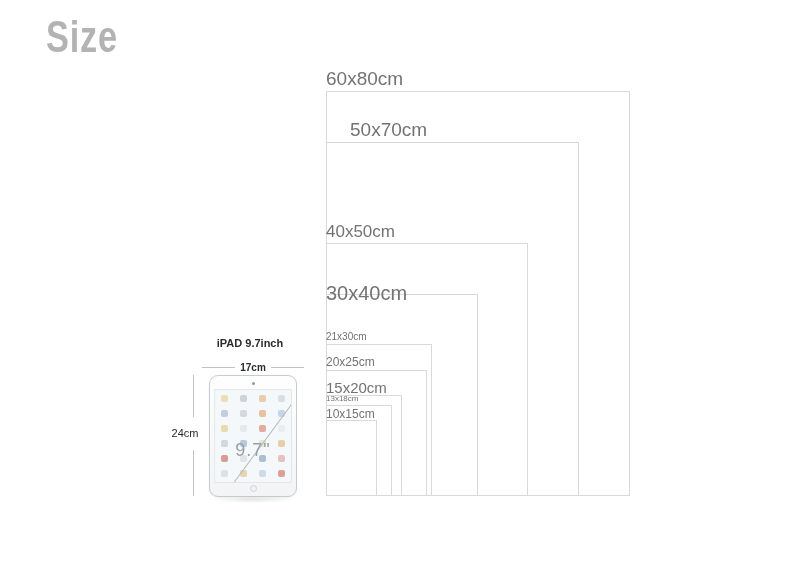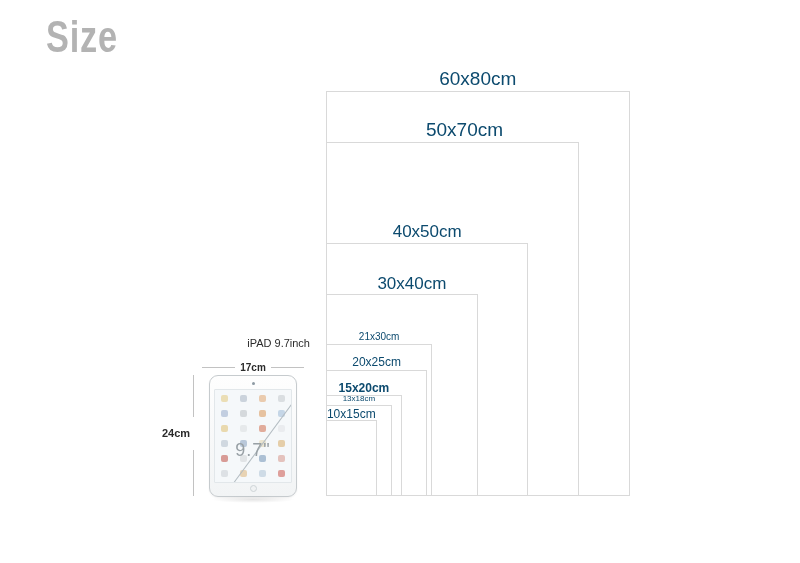--- a/index.html
+++ b/index.html
@@ -10,39 +10,39 @@
   }
   .title {
     position:absolute; left:46px; top:12px;
     font-size:44px; font-weight:700; color:#b3b3b3;
     transform:scaleX(0.78); transform-origin:left top; letter-spacing:1px;
   }
   .size-rect {
     position:absolute; border:1px solid #d9d9d9; background:transparent;
   }
   .size-label {
-    position:absolute; text-align:center; color:#0c4a6e; white-space:nowrap;
+    position:absolute; text-align:left; color:#737373; white-space:nowrap;
   }
   
   .ipad-name {
-    position:absolute; left:190px; top:337px; width:120px; text-align:right;
-    font-size:11px; font-weight:400; color:#2b2b2b;
+    position:absolute; left:190px; top:337px; width:120px; text-align:center;
+    font-size:11px; font-weight:700; color:#2b2b2b;
   }
   .h-measure {
     position:absolute; left:202px; top:361px; width:102px; height:12px;
     display:flex; align-items:center;
   }
   .h-measure .mline { flex:1; height:1px; background:#c2c2c2; }
   .mtext { font-size:10px; font-weight:700; color:#2b2b2b; padding:0 5px; white-space:nowrap; }
   .v-measure-line { position:absolute; left:193px; width:1px; background:#c2c2c2; }
   .v-top { top:375px; height:42px; }
   .v-bottom { top:450px; height:46px; }
   .v-measure-text {
-    position:absolute; left:162px; top:427px; width:46px; text-align:left;
-    font-size:11px; font-weight:700; color:#2b2b2b;
+    position:absolute; left:162px; top:427px; width:46px; text-align:center;
+    font-size:11px; font-weight:400; color:#2b2b2b;
   }
   .ipad-body {
     position:absolute; left:209px; top:375px; width:88px; height:122px;
     border:1px solid #c6cbce; border-radius:9px;
     background:linear-gradient(180deg,#fefefe,#f2f4f5);
     box-shadow:0 1px 2px rgba(0,0,0,0.06);
   }
   .camera {
     position:absolute; left:50%; top:6px; width:3px; height:3px; margin-left:-1px;
     border-radius:50%; background:#8d9aa3;
@@ -81,27 +81,27 @@
   <div class="title">Size</div>
 
   <div id="rects">
       <div class="size-rect" style="left: 326px; top: 91.2px; width: 303.6px; height: 404.8px;"></div>
       <div class="size-label" style="left: 326px; top: 67.2px; width: 303.6px; height: 24px; line-height: 24px; font-size: 19px;">60x80cm</div>
       <div class="size-rect" style="left: 326px; top: 141.8px; width: 253px; height: 354.2px;"></div>
       <div class="size-label" style="left: 326px; top: 117.8px; width: 253px; height: 24px; line-height: 24px; font-size: 19px; padding-left: 24px;">50x70cm</div>
       <div class="size-rect" style="left: 326px; top: 243px; width: 202.4px; height: 253px;"></div>
       <div class="size-label" style="left: 326px; top: 221px; width: 202.4px; height: 22px; line-height: 22px; font-size: 17px;">40x50cm</div>
       <div class="size-rect" style="left: 326px; top: 293.6px; width: 151.8px; height: 202.4px;"></div>
-      <div class="size-label" style="left: 326px; top: 274px; width: 151.8px; height: 20px; line-height: 20px; font-size: 17px; padding-left: 20px;">30x40cm</div>
+      <div class="size-label" style="left: 326px; top: 283px; width: 151.8px; height: 20px; line-height: 20px; font-size: 20px;">30x40cm</div>
       <div class="size-rect" style="left: 326px; top: 344.2px; width: 106.26px; height: 151.8px;"></div>
       <div class="size-label" style="left: 326px; top: 329.2px; width: 106.26px; height: 15px; line-height: 15px; font-size: 10px;">21x30cm</div>
       <div class="size-rect" style="left: 326px; top: 369.5px; width: 101.2px; height: 126.5px;"></div>
       <div class="size-label" style="left: 326px; top: 355px; width: 101.2px; height: 14.5px; line-height: 14.5px; font-size: 12px;">20x25cm</div>
       <div class="size-rect" style="left: 326px; top: 394.8px; width: 75.9px; height: 101.2px;"></div>
-      <div class="size-label" style="left: 326px; top: 380.8px; width: 75.9px; height: 14px; line-height: 14px; font-size: 12px; font-weight: bold;">15x20cm</div>
+      <div class="size-label" style="left: 326px; top: 380.8px; width: 75.9px; height: 14px; line-height: 14px; font-size: 15px;">15x20cm</div>
       <div class="size-rect" style="left: 326px; top: 404.92px; width: 65.78px; height: 91.08px;"></div>
       <div class="size-label" style="left: 326px; top: 391.92px; width: 65.78px; height: 13px; line-height: 13px; font-size: 8px;">13x18cm</div>
       <div class="size-rect" style="left: 326px; top: 420.1px; width: 50.6px; height: 75.9px;"></div>
       <div class="size-label" style="left: 326px; top: 407.6px; width: 50.6px; height: 12.5px; line-height: 12.5px; font-size: 12px;">10x15cm</div>
     </div>
 
   <div>
     <div class="ipad-name">iPAD 9.7inch</div>
 
     <div class="h-measure">

